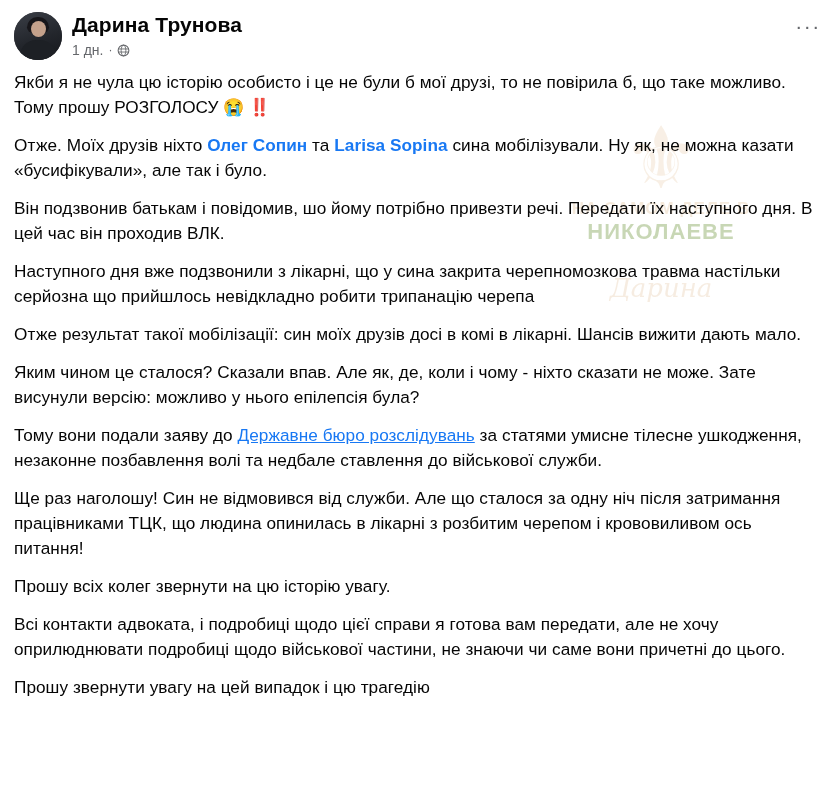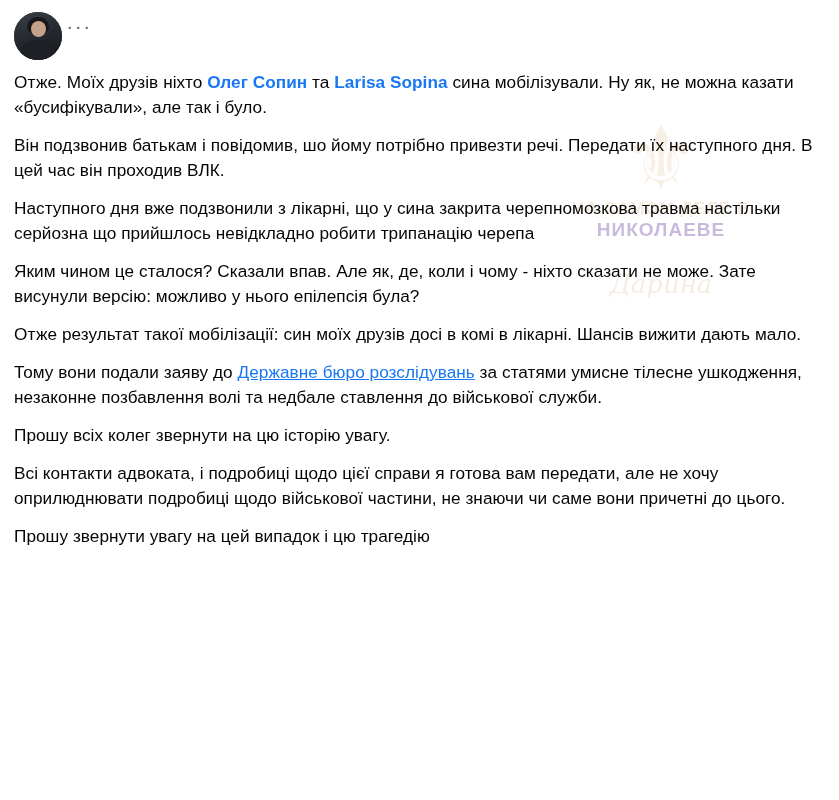--- a/index.html
+++ b/index.html
@@ -42,24 +42,24 @@
     opacity: .85;
   }
   .watermark .wm-line1 {
     font-size: 17px;
     letter-spacing: 1px;
     font-weight: 700;
     color: #dcb88c;
     margin-top: 2px;
   }
   .watermark .wm-line2 {
-    font-size: 19px;
+    font-size: 22px;
     letter-spacing: 1px;
     font-weight: 700;
-    color: #4c1d95;
+    color: #4d7c0f;
   }
   .watermark .wm-sig {
     margin-top: 28px;
     font-family: "DejaVu Serif", serif;
     font-style: italic;
     font-size: 26px;
     color: #d9ae7e;
     opacity: .75;
   }
 
@@ -198,28 +198,44 @@
     <div class="wm-sig">Дарина</div>
   </div>
 
   <div class="header">
     <div class="avatar">
       <div class="av-bg"></div>
       <div class="av-body"></div>
       <div class="av-hair"></div>
       <div class="av-head"></div>
     </div>
+    <div class="head-text">
+      <div class="author">Дарина Трунова</div>
+      <div class="meta">
+        <span>1 дн.</span>
+        <span class="dot">·</span>
+        <span class="globe-icon">
+          <svg width="13" height="13" viewBox="0 0 16 16" fill="none" aria-hidden="true">
+            <circle cx="8" cy="8" r="6.6" stroke="#65676b" stroke-width="1.3"></circle>
+            <ellipse cx="8" cy="8" rx="2.9" ry="6.6" stroke="#65676b" stroke-width="1.1"></ellipse>
+            <path d="M1.7 6.1h12.6M1.7 9.9h12.6" stroke="#65676b" stroke-width="1.1"></path>
+          </svg>
+        </span>
+      </div>
+    </div>
     <div class="more-btn">···</div>
   </div>
 
   <div class="body" id="post-body">
+      <p><span>Якби я не чула цю історію особисто і це не були б мої друзі, то не повірила б, що таке можливо. Тому прошу РОЗГОЛОСУ </span><span class="emoji">😭</span><span> </span><span class="emoji">‼️</span></p>
       <p><span>Отже. Моїх друзів ніхто </span><span class="ln">Олег Сопин</span><span> та </span><span class="ln">Larisa  Sopina</span><span> сина мобілізували. Ну як, не можна казати «бусифікували», але так і було.</span></p>
       <p><span>Він подзвонив батькам і повідомив, шо йому потрібно привезти речі. Передати їх наступного дня. В цей час він проходив ВЛК.</span></p>
       <p><span>Наступного дня вже подзвонили з лікарні, що у сина закрита черепномозкова травма настільки серйозна  що прийшлось невідкладно робити трипанацію черепа</span></p>
+      <p><span>Отже результат такої мобілізації: син моїх друзів досі в комі в лікарні. Шансів вижити дають мало.</span></p>
       <p><span>Яким чином це сталося? Сказали впав. Але як, де, коли і чому - ніхто сказати не може. Зате висунули версію: можливо у нього епілепсія була?</span></p>
-      <p><span>Отже результат такої мобілізації: син моїх друзів досі в комі в лікарні. Шансів вижити дають мало.</span></p>
       <p><span>Тому вони подали заяву до </span><span class="ln-u">Державне бюро розслідувань</span><span> за статями умисне тілесне ушкодження, незаконне позбавлення волі та недбале ставлення до військової служби.</span></p>
+      <p><span>Ще раз наголошу! Син не відмовився від служби. Але що сталося за одну ніч після затримання працівниками ТЦК, що людина опинилась в лікарні з розбитим черепом і крововиливом ось питання!</span></p>
       <p><span>Прошу всіх колег звернути на цю історію увагу.</span></p>
       <p><span>Всі контакти адвоката, і подробиці щодо цієї справи я готова вам передати, але не хочу оприлюднювати подробиці щодо військової частини, не знаючи чи саме вони причетні до цього.</span></p>
       <p><span>Прошу звернути увагу на цей випадок і цю трагедію</span></p>
     </div>
 
 </div>
 
 </body></html>

